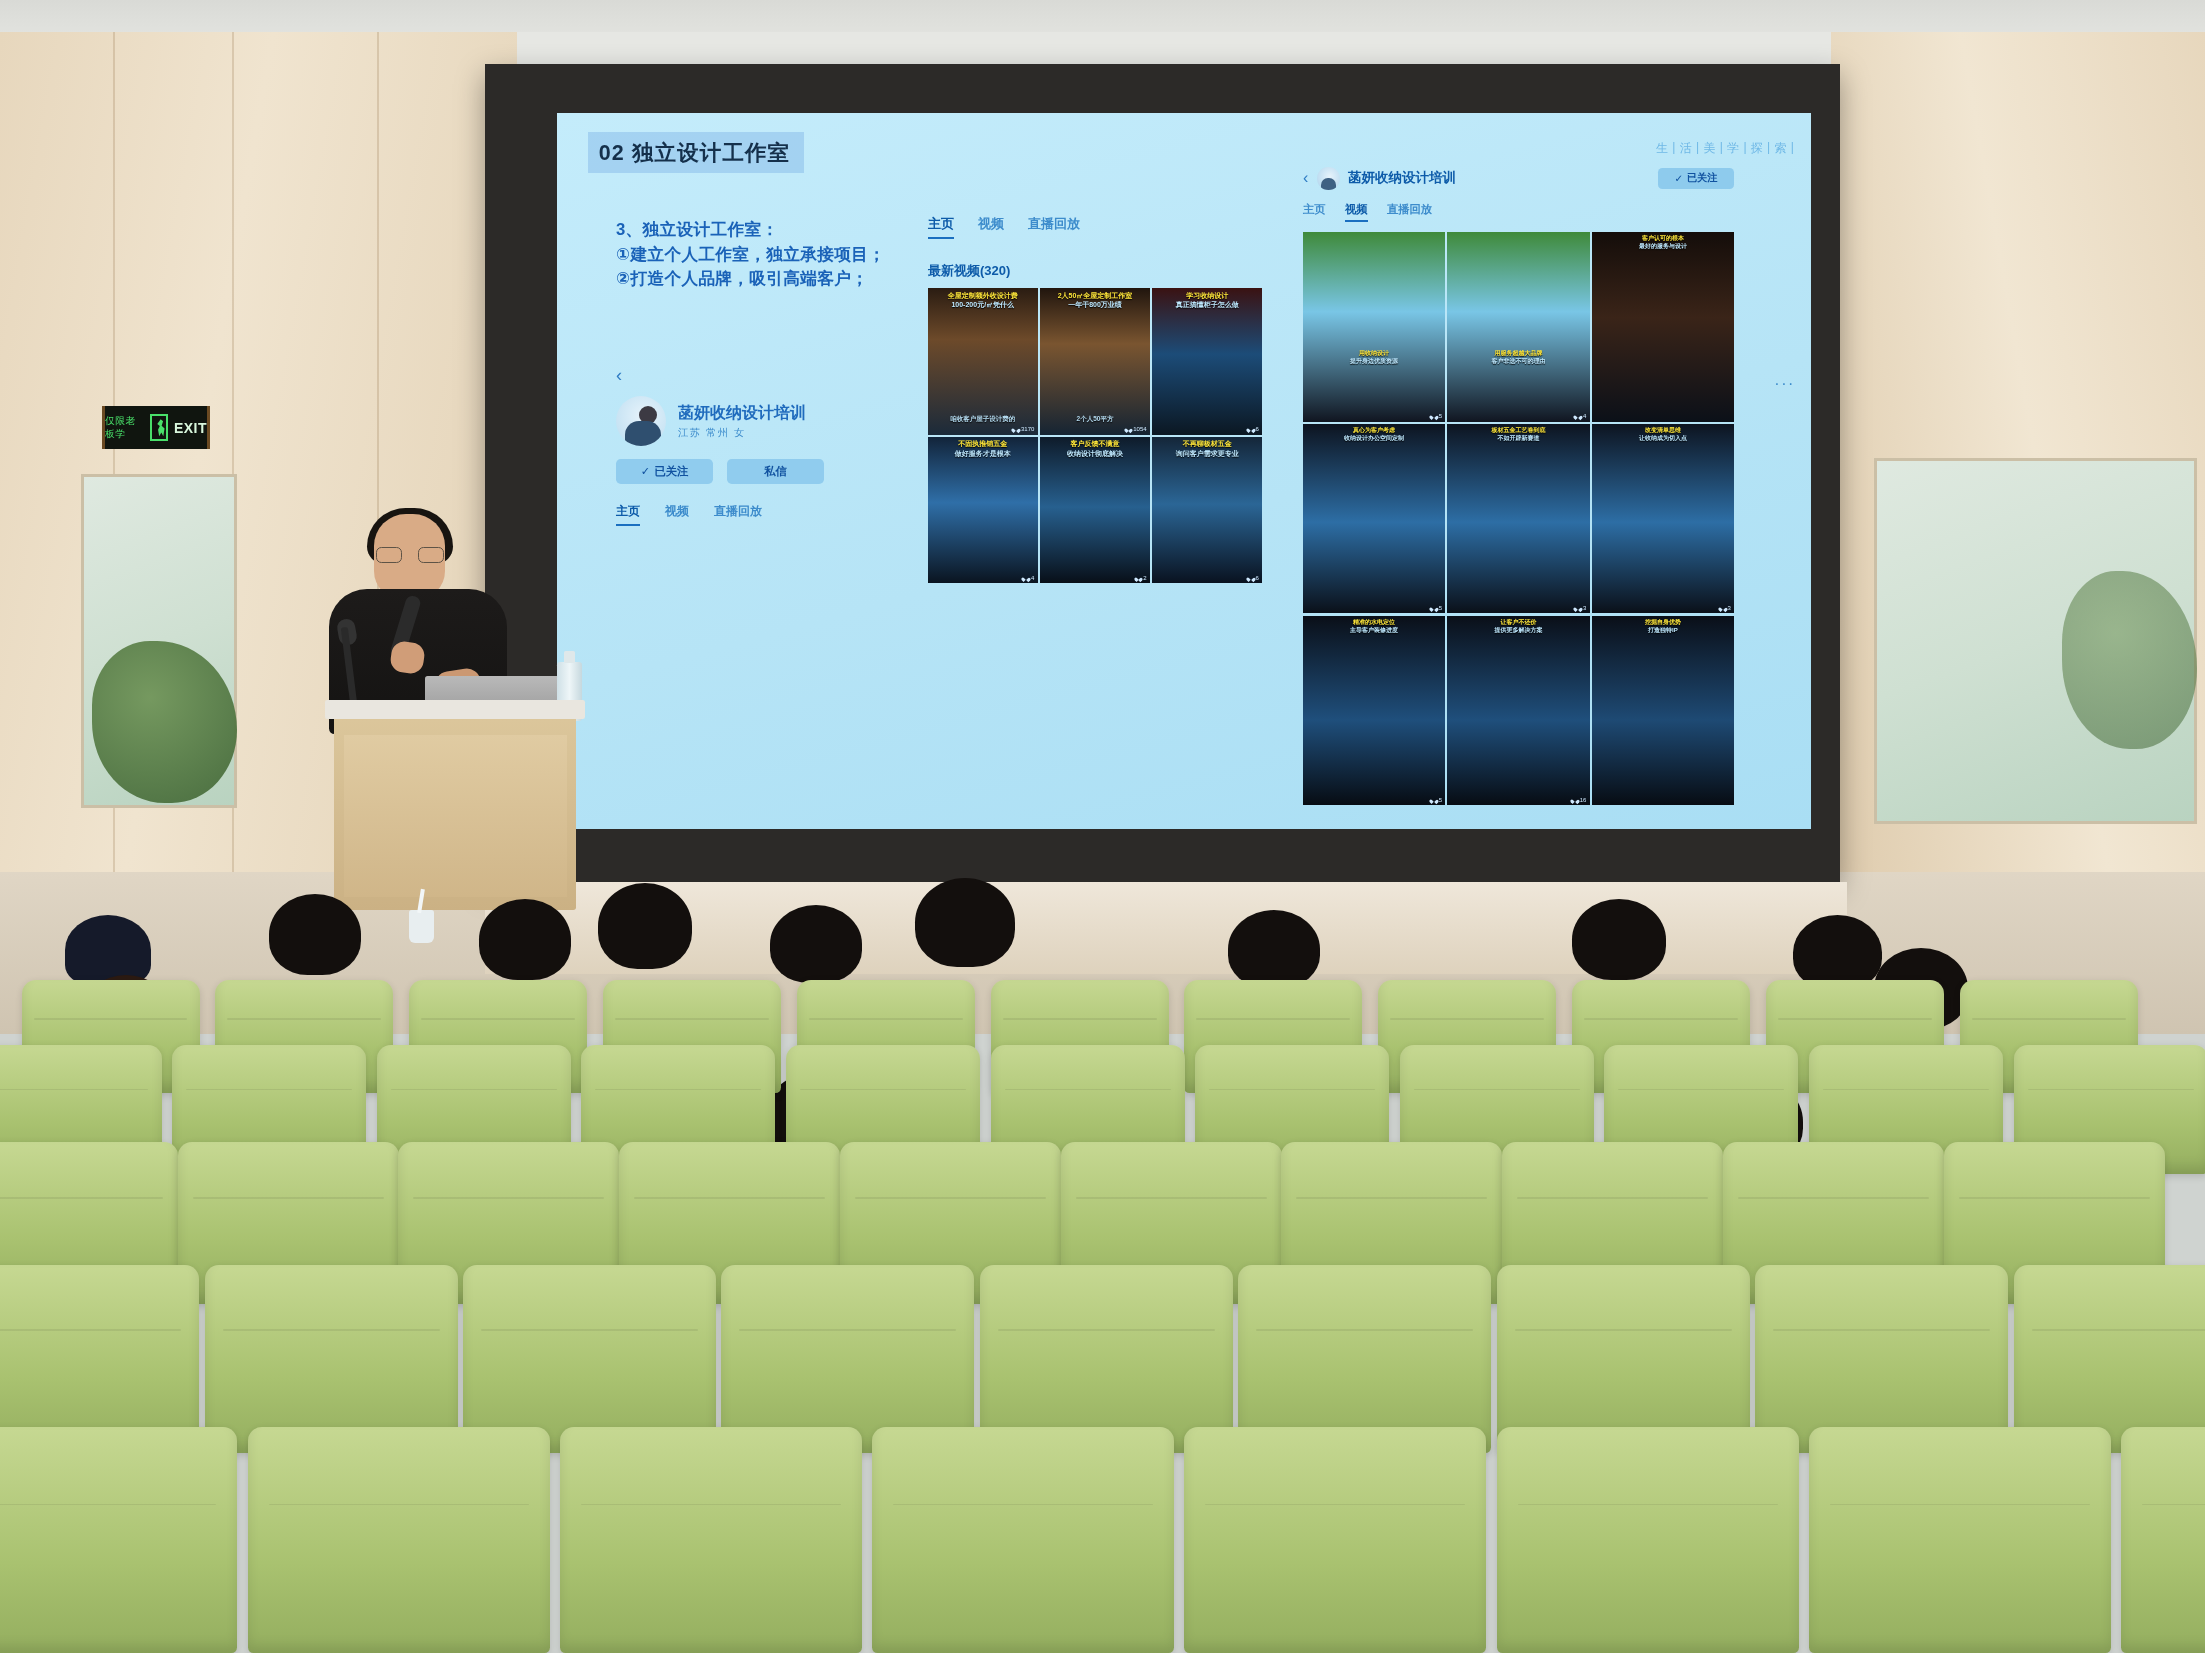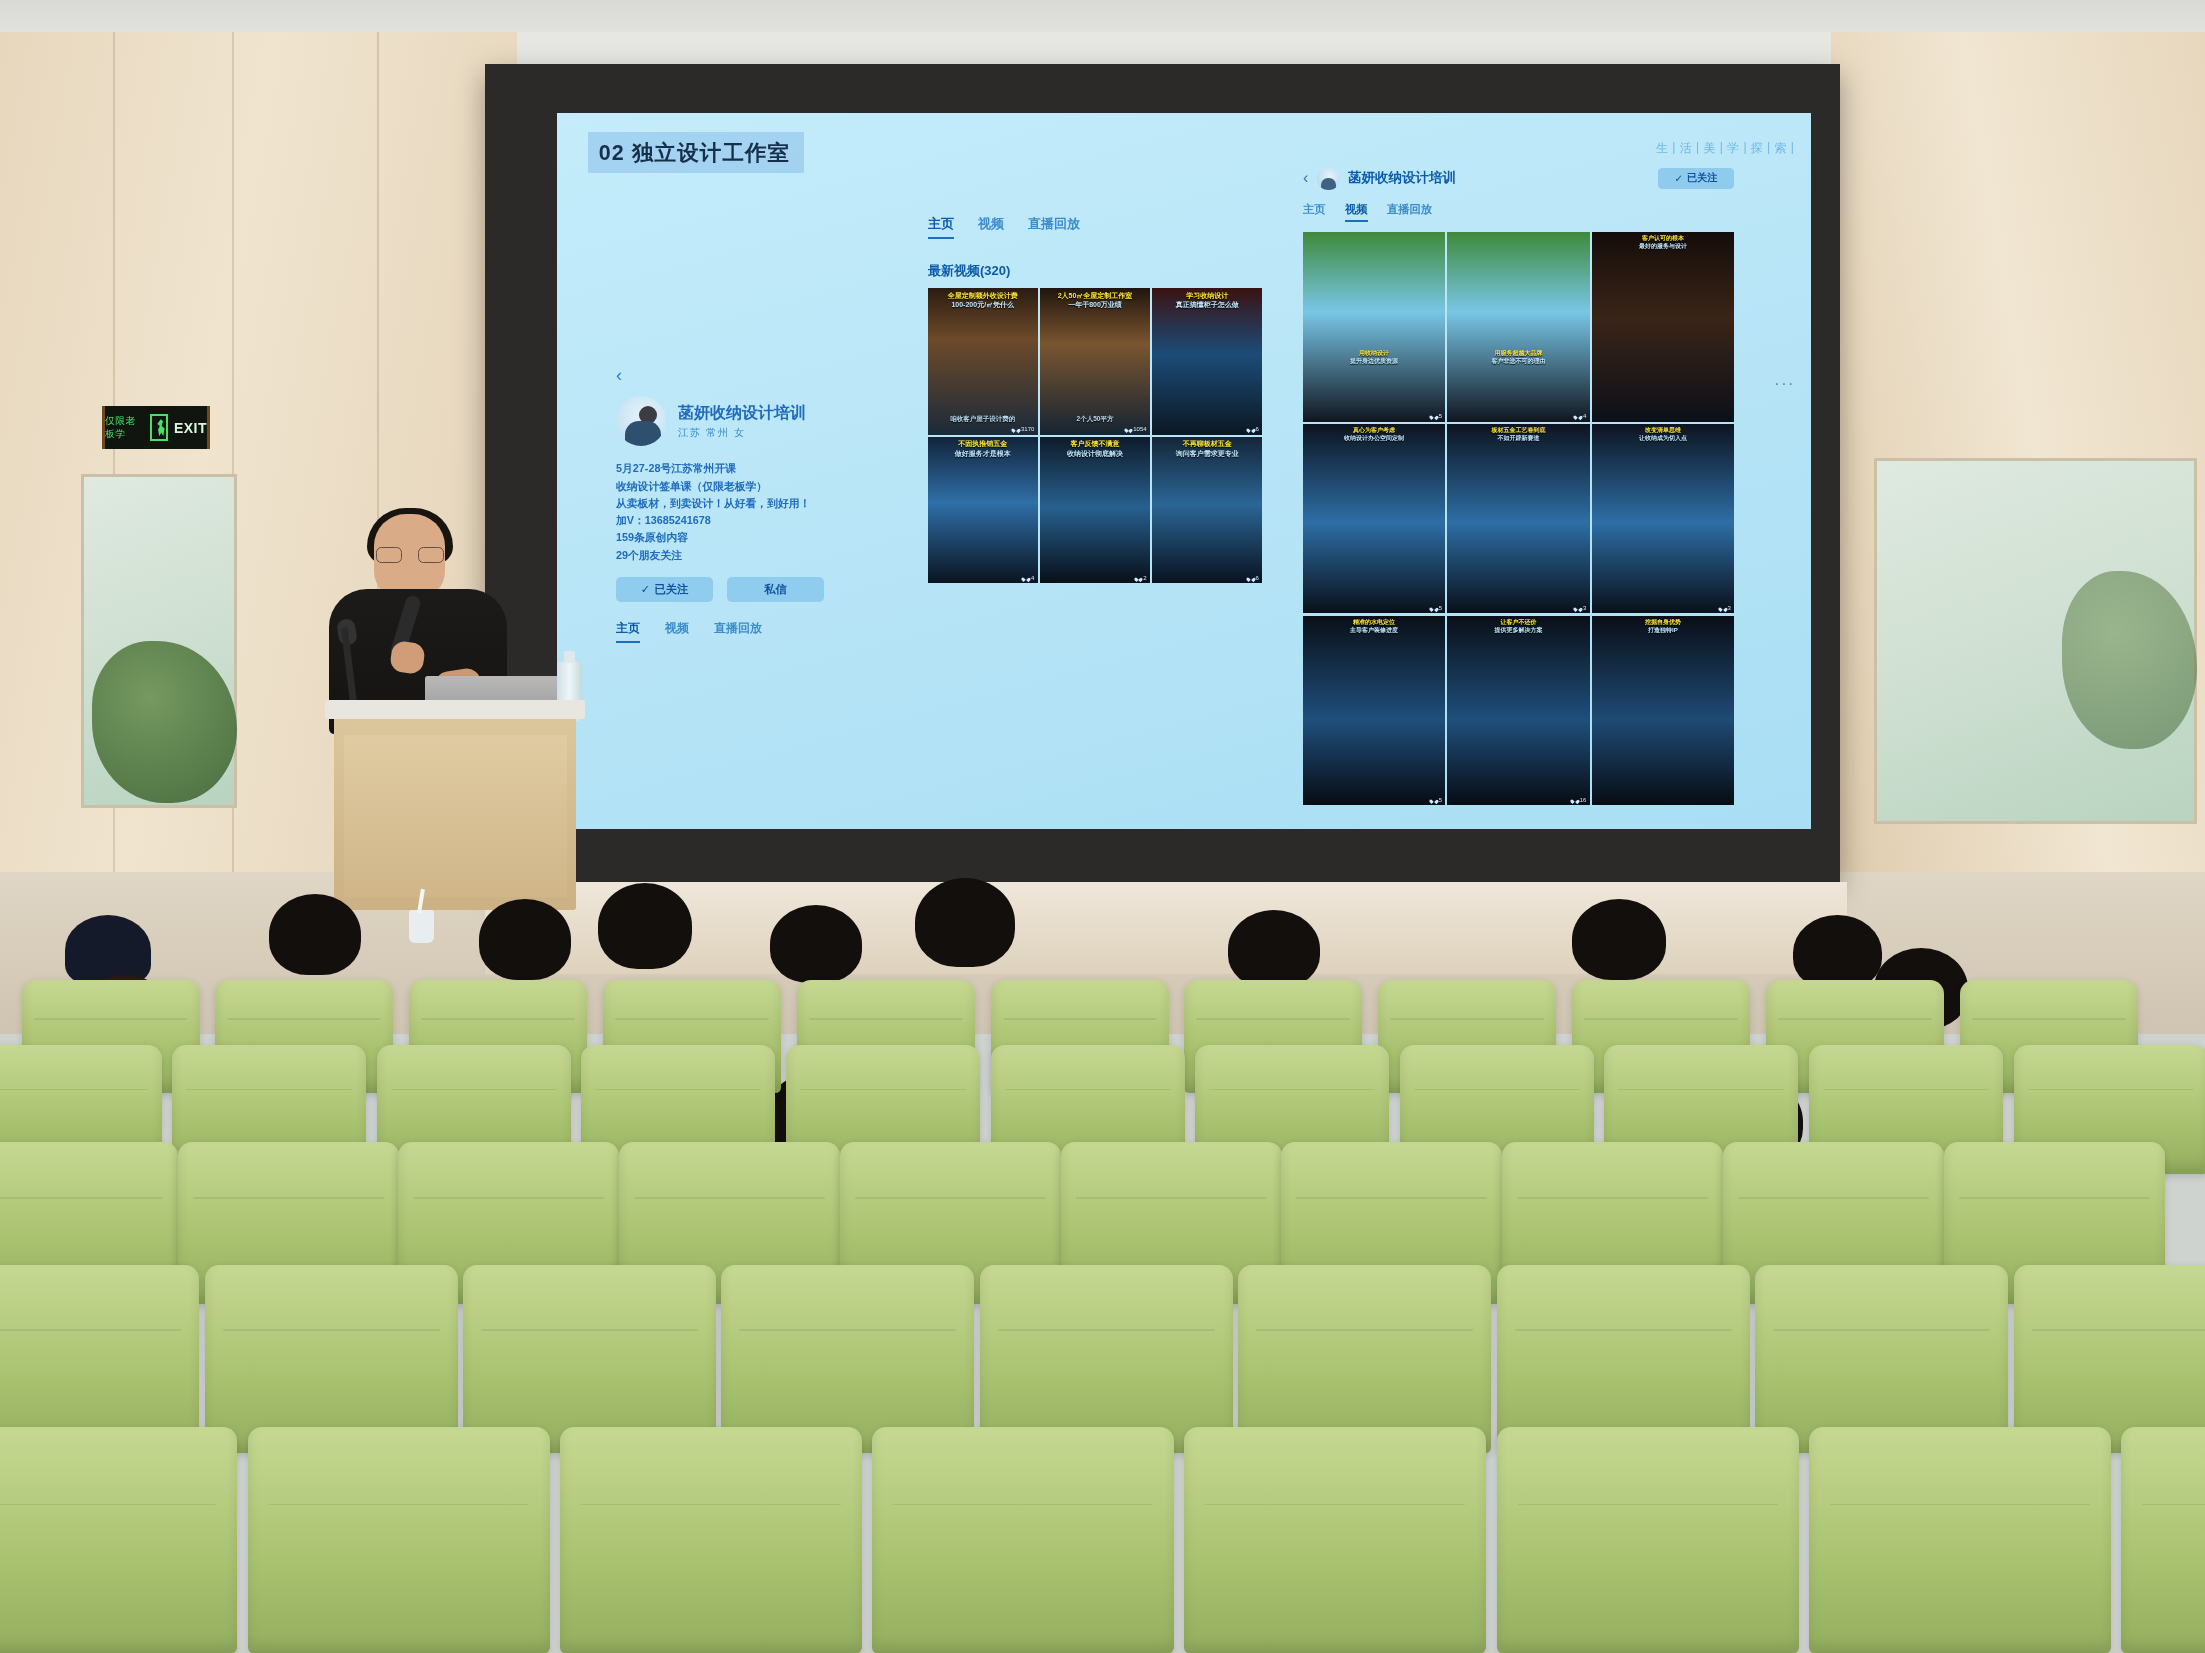--- a/index.html
+++ b/index.html
@@ -216,37 +216,34 @@
         <span>探</span>
           <span>|</span>
         <span>索</span>
           <span>|</span>
       </div>
 
       <div class="slide-title-box">
         <span>02 独立设计工作室</span>
       </div>
 
+      <div class="slide-bullets">
+        <div>3、独立设计工作室：</div>
+        <div>①建立个人工作室，独立承接项目；</div>
+        <div>②打造个人品牌，吸引高端客户；</div>
+      </div>
 
       <div class="pcard">
         <div class="backrow">‹</div>
         <div class="idrow">
           <div class="avatar"></div>
           <div>
             <div class="nm">菡妍收纳设计培训</div>
             <div class="meta">江苏 常州 女</div>
           </div>
-        </div>
-        <div class="bio">
-          <div>5月27-28号江苏常州开课</div>
-          <div>收纳设计签单课（仅限老板学）</div>
-          <div>从卖板材，到卖设计！从好看，到好用！</div>
-          <div>加V：13685241678</div>
-          <div>159条原创内容</div>
-          <div>29个朋友关注</div>
         </div>
         <div class="btnrow">
           <div class="btn">
             <span>✓</span>
             <span>已关注</span>
           </div>
           <div class="btn">
             <span>私信</span>
           </div>
         </div>

